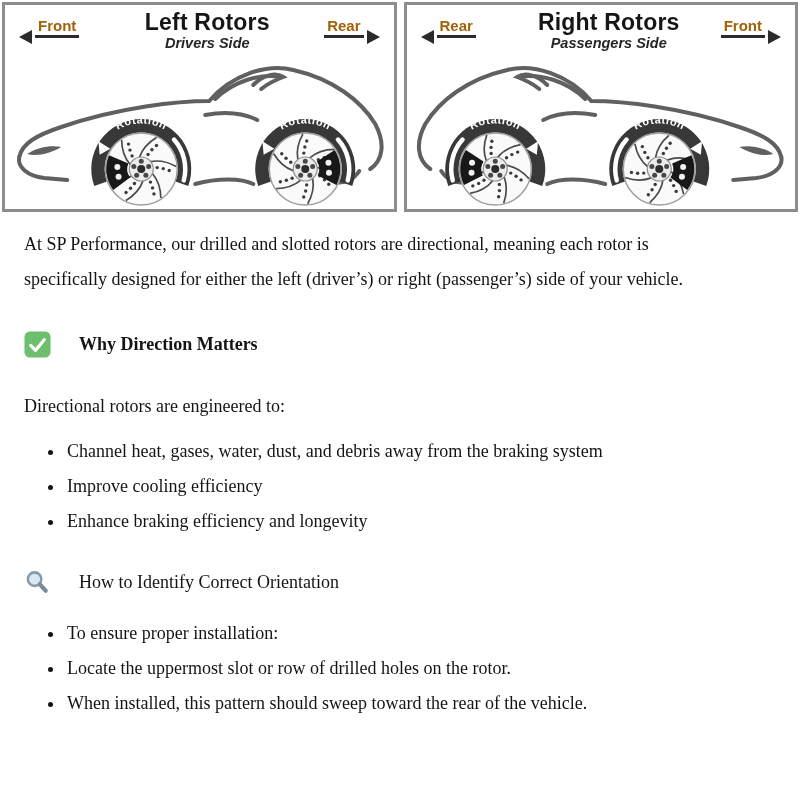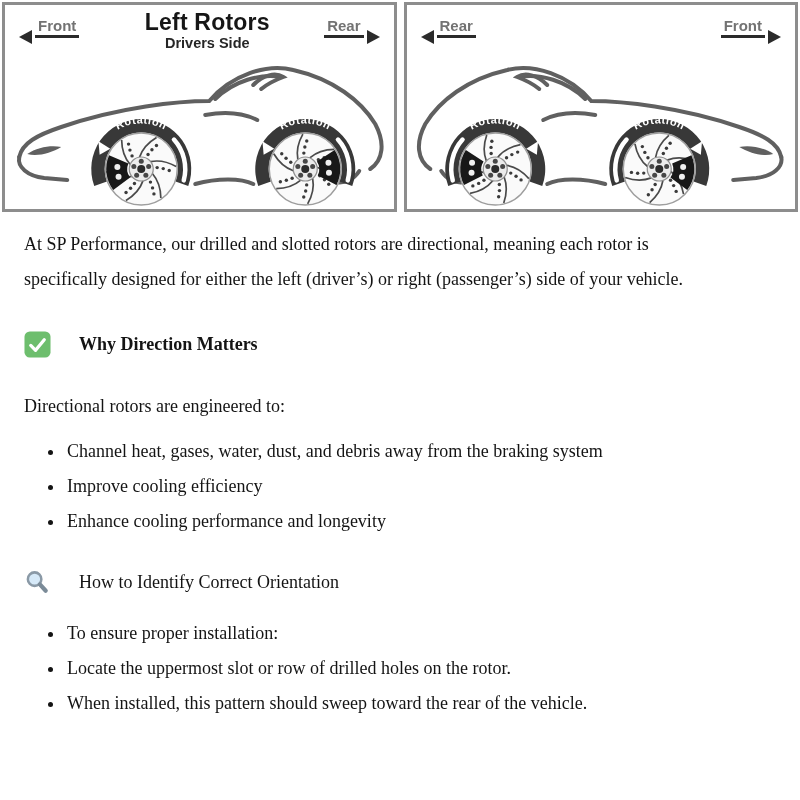--- a/index.html
+++ b/index.html
@@ -8,24 +8,24 @@
 
   
   .diagram-row { display:flex; gap:7px; padding:2px 2px 0 2px; }
   .panel {
     flex:1; height:210px; border:3px solid #8d8d8d; background:#fff;
     position:relative; overflow:hidden;
   }
   .panel-header { position:relative; height:56px; }
   .ptitle { position:absolute; left:16px; right:0; top:5px; text-align:center; }
   .t1 { font-family:"Liberation Sans",sans-serif; font-weight:bold; font-size:23px; letter-spacing:.2px; color:#161616; line-height:1.05; }
-  .t2 { font-family:"Liberation Sans",sans-serif; font-weight:bold; font-size:14.5px; color:#262626; margin-top:1px; }
+  .t2 { font-family:"Liberation Sans",sans-serif; font-weight:bold; font-style:italic; font-size:14.5px; color:#262626; margin-top:1px; }
   .dir {
     position:absolute; top:12px; display:inline-block;
-    font-family:"Liberation Sans",sans-serif; font-weight:bold; font-size:15px; color:#737373;
+    font-family:"Liberation Sans",sans-serif; font-weight:bold; font-size:15px; color:#a16207;
     border-bottom:3px solid #2b2b2b; padding:0 3px 1px 3px; line-height:1.15;
   }
   .dl { left:30px; } .dr { right:30px; }
   .tri { position:absolute; width:0; height:0; }
   .tl { left:-16px; bottom:-9px; border-top:7px solid transparent; border-bottom:7px solid transparent; border-right:13px solid #2b2b2b; }
   .tr { right:-16px; bottom:-9px; border-top:7px solid transparent; border-bottom:7px solid transparent; border-left:13px solid #2b2b2b; }
   .car { position:absolute; left:0; bottom:0; width:100%; height:152px; }
   .carbody path { stroke:#606060; stroke-width:4; fill:none; stroke-linecap:round; }
   .carbody path.fillshape { fill:#606060; stroke:none; }
 
@@ -150,20 +150,24 @@
           <polygon points="256.4,97.7 267.0,91.8 255.2,84.2" fill="#ffffff"></polygon>
           <path id="tp1" d="M 257.8 90.6 A 45.5 45.5 0 0 1 338.2 90.6" fill="none"></path>
           <text font-size="11" font-weight="bold" fill="#ffffff" letter-spacing="0.6" font-family="&quot;Liberation Sans&quot;,sans-serif"><textPath startOffset="50%" text-anchor="middle" href="#tp1" xlink:href="#tp1">Rotation</textPath></text>
         </g>
       </svg>
   </div>
 
   <div class="panel">
     <div class="panel-header">
       <span class="dir dl"><i class="tri tl"></i><span>Rear</span></span>
+      <div class="ptitle">
+        <div class="t1">Right Rotors</div>
+        <div class="t2">Passengers Side</div>
+      </div>
       <span class="dir dr"><span>Front</span><i class="tri tr"></i></span>
     </div>
     <svg id="car-right" class="car" viewBox="0 0 384 152">
       <g transform="translate(384 0) scale(-1 1)">
         <g class="carbody">
           <path d="M 12 100 C 15 86 30 78 54 70 C 112 50 172 44 202 44 C 224 18 260 6 286 13 C 326 22 354 44 368 67 C 378 86 376 103 363 112"></path>
           <path d="M 12 100 C 10 110 20 119 37 121 L 60 123"></path>
           <path d="M 208 42 C 226 24 254 16 274 20"></path>
           <path d="M 246 28 C 256 18 268 15 276 20 C 268 23 260 27 254 32"></path>
           <path d="M 198 58 C 220 54 236 56 250 63"></path>
@@ -272,21 +276,21 @@
         </svg>
     </span>
     <span>Why Direction Matters</span>
   </h2>
 
   <p class="lead">Directional rotors are engineered to:</p>
 
   <ul>
       <li>Channel heat, gases, water, dust, and debris away from the braking system</li>
       <li>Improve cooling efficiency</li>
-      <li>Enhance cooling performance and longevity</li>
+      <li>Enhance braking efficiency and longevity</li>
     </ul>
 
   <h2 class="h-reg">
     <span class="emoji">
       <svg viewBox="0 0 28 28">
           <circle cx="11" cy="10.5" r="7" fill="#d6e9f8" stroke="#8a99a6" stroke-width="2.6"></circle>
           <line x1="16.5" y1="16" x2="22.5" y2="22.5" stroke="#7b8b98" stroke-width="4.4" stroke-linecap="round"></line>
         </svg>
     </span>
     <span>How to Identify Correct Orientation</span>

